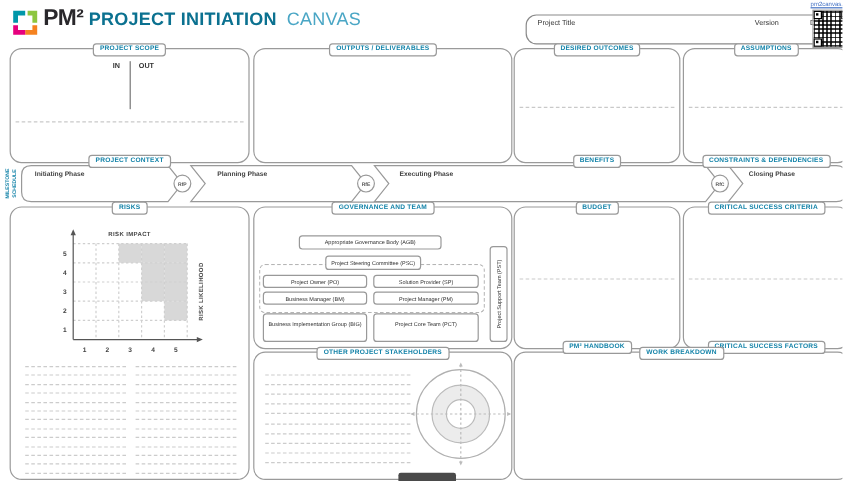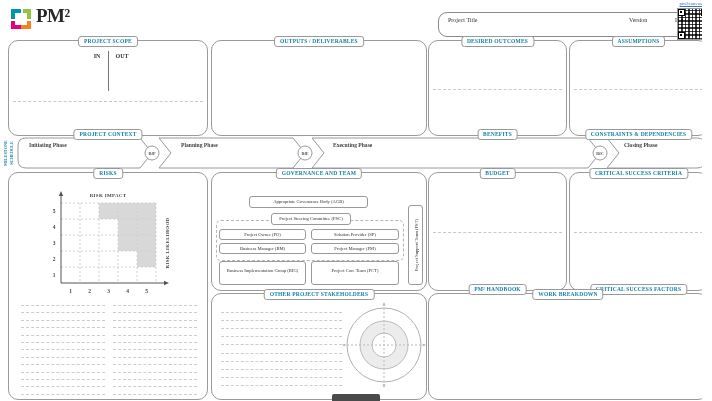--- a/index.html
+++ b/index.html
@@ -1,17 +1,17 @@
 <!DOCTYPE html>
 <html><head>
 <meta charset="utf-8">
 <style>
   html,body{margin:0;padding:0;background:#fff;}
   #canvas{position:relative;width:702px;height:401px;background:#fff;overflow:hidden;
-          font-family:Liberation Serif, serif;color:#333;}
+          font-family:Liberation Sans, sans-serif;color:#333;}
   
   .logo-svg{position:absolute;left:9px;top:7px;}
   .logo-text{position:absolute;left:36px;top:5px;font-size:19px;font-weight:bold;color:#29272b;letter-spacing:-0.5px;}
   .title{position:absolute;left:74px;top:8px;font-size:15px;letter-spacing:0.2px;white-space:nowrap;}
   .title .bold{font-weight:bold;color:#0b7190;}
   .title .light{font-weight:normal;color:#4aa6c5;margin-left:4px;}
   .proj-field{position:absolute;left:438px;top:12px;width:260px;height:23px;border:1px solid #8a8a8a;border-radius:9px;background:#fff;}
   .proj-field .pt{position:absolute;left:9px;top:4px;font-size:6px;color:#333;}
   .proj-field .ver{position:absolute;left:190px;top:4px;font-size:6px;color:#333;}
   .proj-field .dat{position:absolute;left:236px;top:4px;font-size:6px;color:#333;}
@@ -62,20 +62,24 @@
 
 <div id="canvas">
 
   <svg class="logo-svg" width="24" height="24" viewBox="0 0 24 24">
     <polygon points="2,2 12,2 12,6 6,6 6,12 2,12" fill="#0097a9"></polygon>
     <polygon points="14,2 22,2 22,12 18,12 18,6 14,6" fill="#8dc63f"></polygon>
     <polygon points="18,14 22,14 22,22 12,22 12,18 18,18" fill="#f58220"></polygon>
     <polygon points="2,14 6,14 6,18 12,18 12,22 2,22" fill="#e6007e"></polygon>
   </svg>
   <div class="logo-text">PM²</div>
+  <div class="title">
+    <span class="bold">PROJECT INITIATION</span>
+    <span class="light">CANVAS</span>
+  </div>
 
   <div class="proj-field">
     <span class="pt">Project Title</span>
     <span class="ver">Version</span>
     <span class="dat">Date</span>
   </div>
   <div class="qr-link">pm2canvas.eu</div>
   <div class="qr">
     <div class="f f1"></div>
     <div class="f f2"></div>

